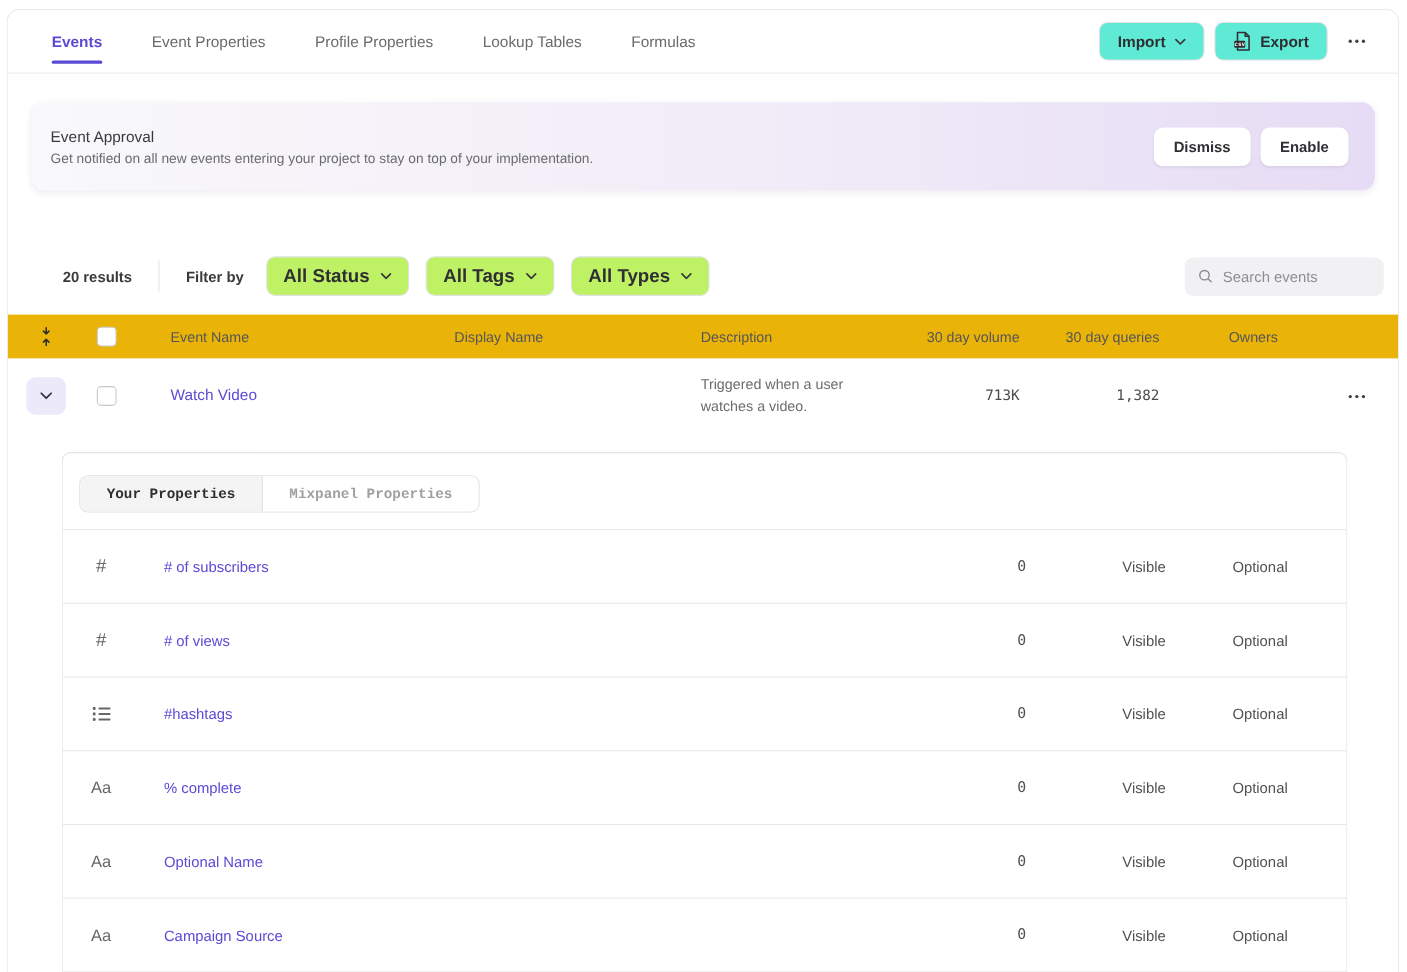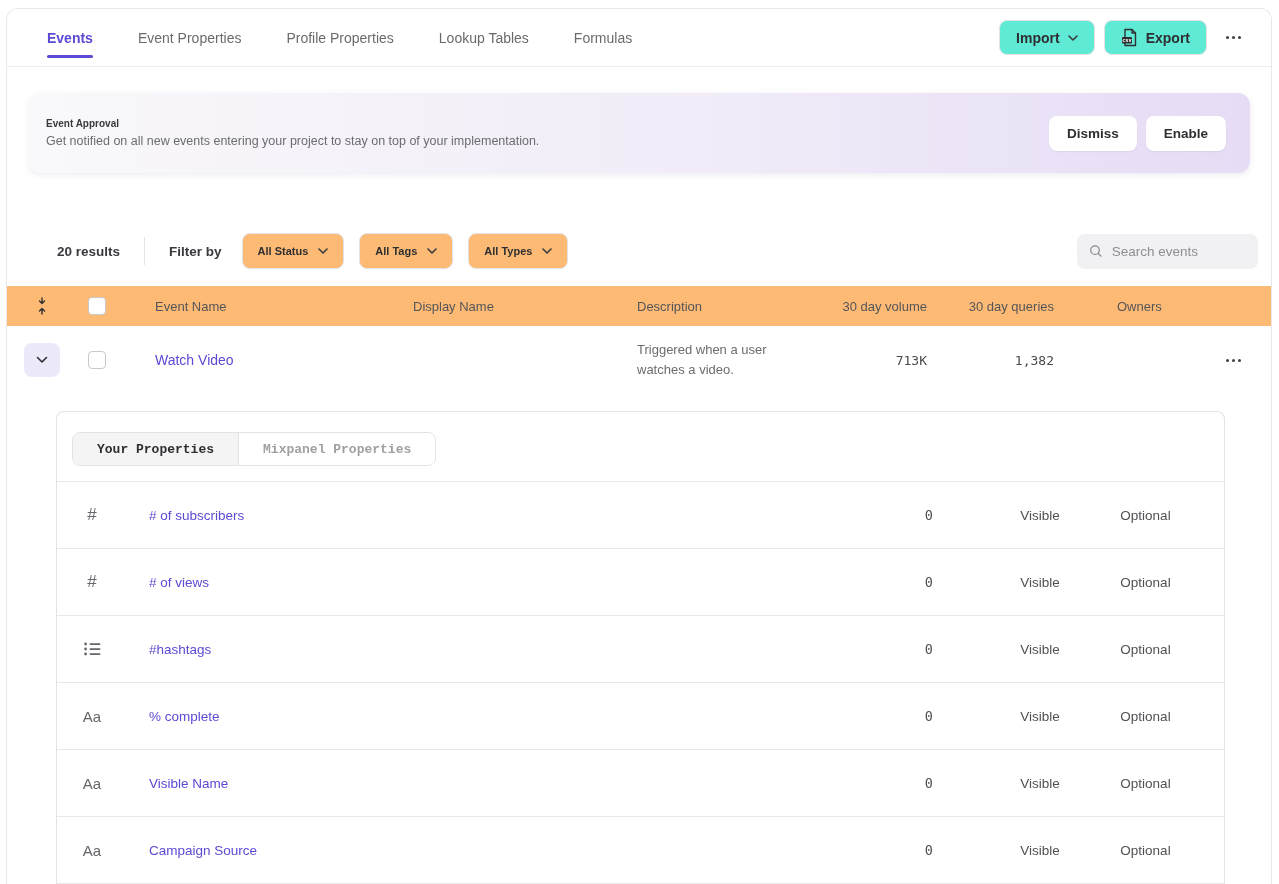--- a/index.html
+++ b/index.html
@@ -25,49 +25,49 @@
     font-size:14px; font-weight:700; color:#2f2f33; cursor:pointer; }
   .icon-btn { border:none; background:none; padding:6px 10px; cursor:pointer; }
   .dots { display:flex; gap:3px; align-items:center; }
   .dots i { width:3px; height:3px; border-radius:50%; background:#3f3f44; display:block; }
 
   
   .banner { margin:26px 21px 0 22px; height:80px; border-radius:12px;
     background:linear-gradient(90deg,#f9f8fa 0%,#f1ecf8 55%,#e6dcf5 100%);
     box-shadow:0 2px 6px rgba(80,60,120,0.10); display:flex; align-items:center;
     padding:0 24px 0 17px; }
-  .banner-title { font-size:10px; font-weight:700; color:#3a3a3e; }
+  .banner-title { font-size:14px; font-weight:400; color:#3a3a3e; }
   .banner-sub { font-size:12.5px; color:#6c6c70; margin-top:5px; }
   .banner-actions { margin-left:auto; display:flex; gap:9px; }
   .banner-btn { height:35px; padding:0 18px; border:none; border-radius:8px;
     background:#fff; font-size:13.5px; font-weight:700; color:#2f2f33;
     box-shadow:0 1px 2px rgba(0,0,0,0.06); cursor:pointer;
     font-family:"Liberation Sans", sans-serif; }
 
   
   .filter-row { margin:60px 13px 0 50px; height:36px; display:flex; align-items:center; }
   .results-count { font-size:13.5px; font-weight:700; color:#3a3a3e; }
   .v-divider { width:1px; height:28px; background:#e5e5e7; margin:0 24px; }
   .filter-by { font-size:13.5px; font-weight:700; color:#3a3a3e; margin-right:20px; }
   .dd-btn { display:inline-flex; align-items:center; gap:10px; height:36px;
-    padding:0 15px; border:1px solid #e2e2e5; border-radius:8px; background:#fdba74;
-    font-size:11px; font-weight:700; color:#2f2f33; margin-right:15px; cursor:pointer; }
+    padding:0 15px; border:1px solid #e2e2e5; border-radius:8px; background:#bef264;
+    font-size:17px; font-weight:700; color:#2f2f33; margin-right:15px; cursor:pointer; }
   .chev { width:10px; height:6px; flex:none; }
   .search-box { margin-left:auto; width:181px; height:35px; background:#f1f1f3;
     border-radius:8px; display:flex; align-items:center; padding:0 12px; gap:9px; }
   .search-box input { border:none; background:transparent; outline:none;
     font-size:13.5px; color:#3a3a3e; width:100%;
     font-family:"Liberation Sans", sans-serif; }
   .search-box input::placeholder { color:#8e8e92; }
 
   
   .grid-row { display:grid;
     grid-template-columns:70px 78px 258px 224px 190px 100px 127px 139px 80px;
     align-items:center; }
-  .table-header { margin-top:17px; height:40px; background:#fdba74;
+  .table-header { margin-top:17px; height:40px; background:#eab308;
     font-size:13px; color:#55555a; }
   .event-row { height:68px; background:#fff; }
   .cell-r { text-align:right; }
   .cell-owners { padding-left:63px; }
   .cell-center { display:flex; justify-content:center; }
   .collapse-btn, .expand-btn { justify-self:center; background:none; border:none; cursor:pointer; }
   .expand-btn { width:36px; height:34px; border-radius:8px; background:#ece9fb;
     display:flex; align-items:center; justify-content:center; }
   .checkbox { width:18px; height:18px; border:1.5px solid #c9c9cd; border-radius:4px;
     background:#fff; margin-left:11px; cursor:pointer; }
@@ -273,21 +273,21 @@
   <div class="prop-row">
     <span class="prop-icon aa">Aa</span>
     <span class="prop-name">% complete</span>
     <span class="prop-queries mono">0</span>
     <span class="prop-visibility">Visible</span>
     <span class="prop-status">Optional</span>
   </div>
 
   <div class="prop-row">
     <span class="prop-icon aa">Aa</span>
-    <span class="prop-name">Visible Name</span>
+    <span class="prop-name">Optional Name</span>
     <span class="prop-queries mono">0</span>
     <span class="prop-visibility">Visible</span>
     <span class="prop-status">Optional</span>
   </div>
 
   <div class="prop-row">
     <span class="prop-icon aa">Aa</span>
     <span class="prop-name">Campaign Source</span>
     <span class="prop-queries mono">0</span>
     <span class="prop-visibility">Visible</span>

